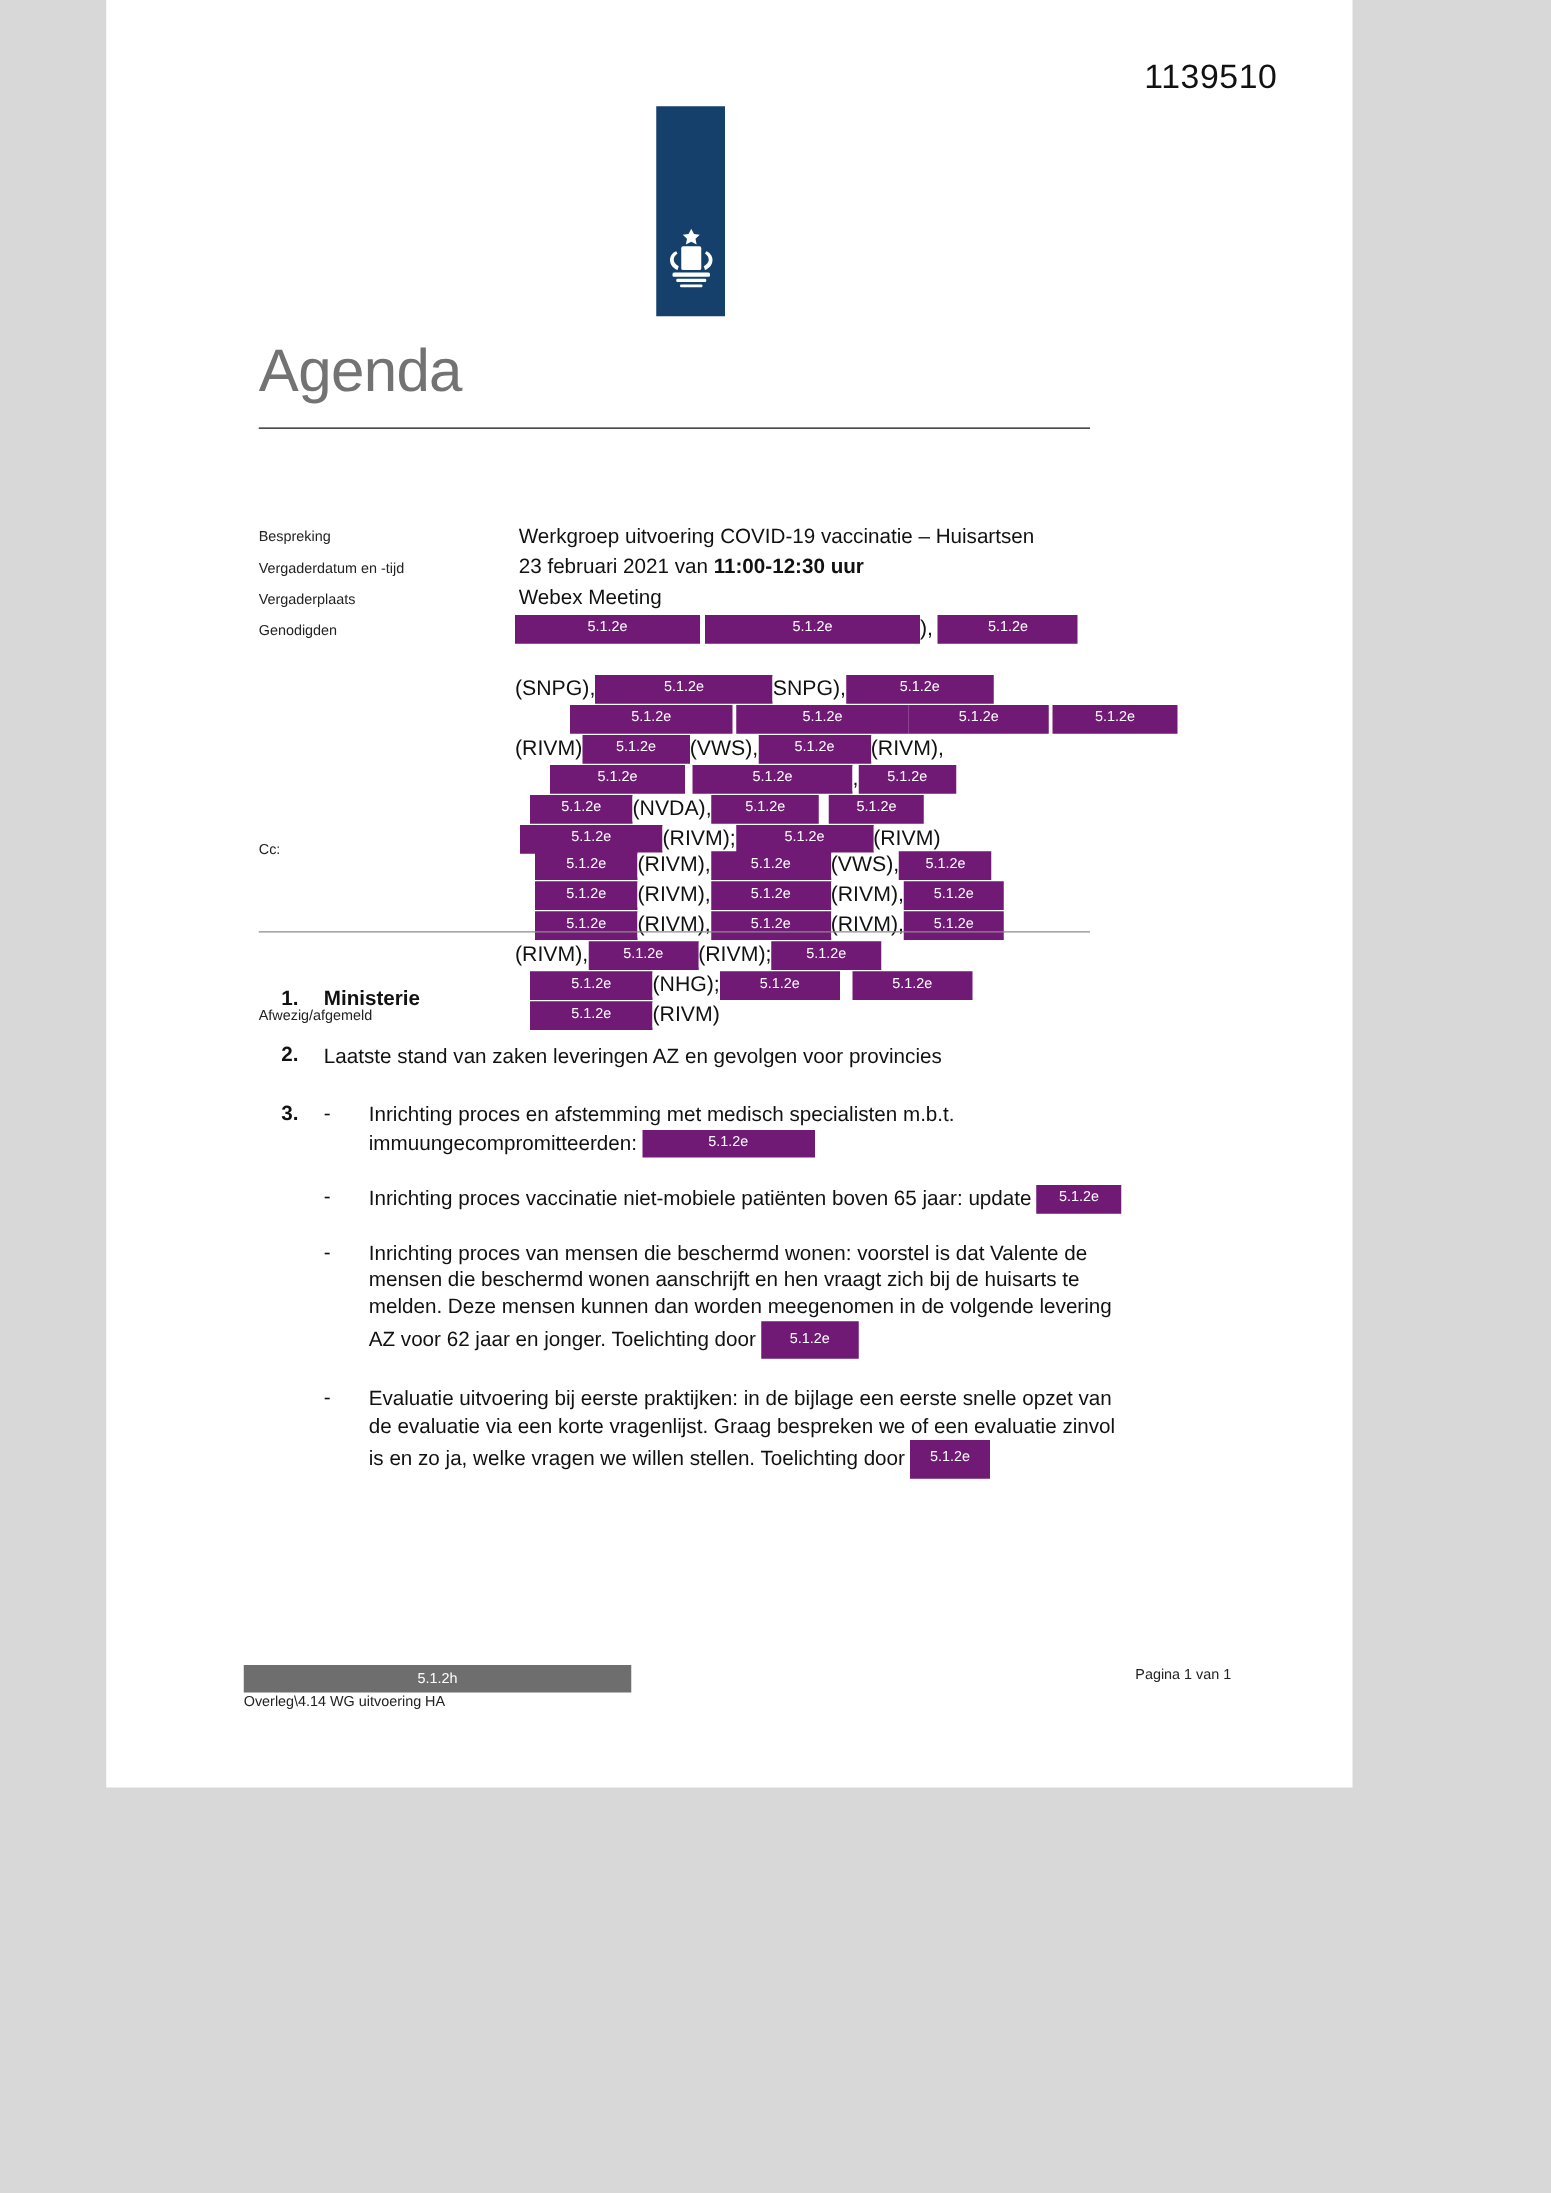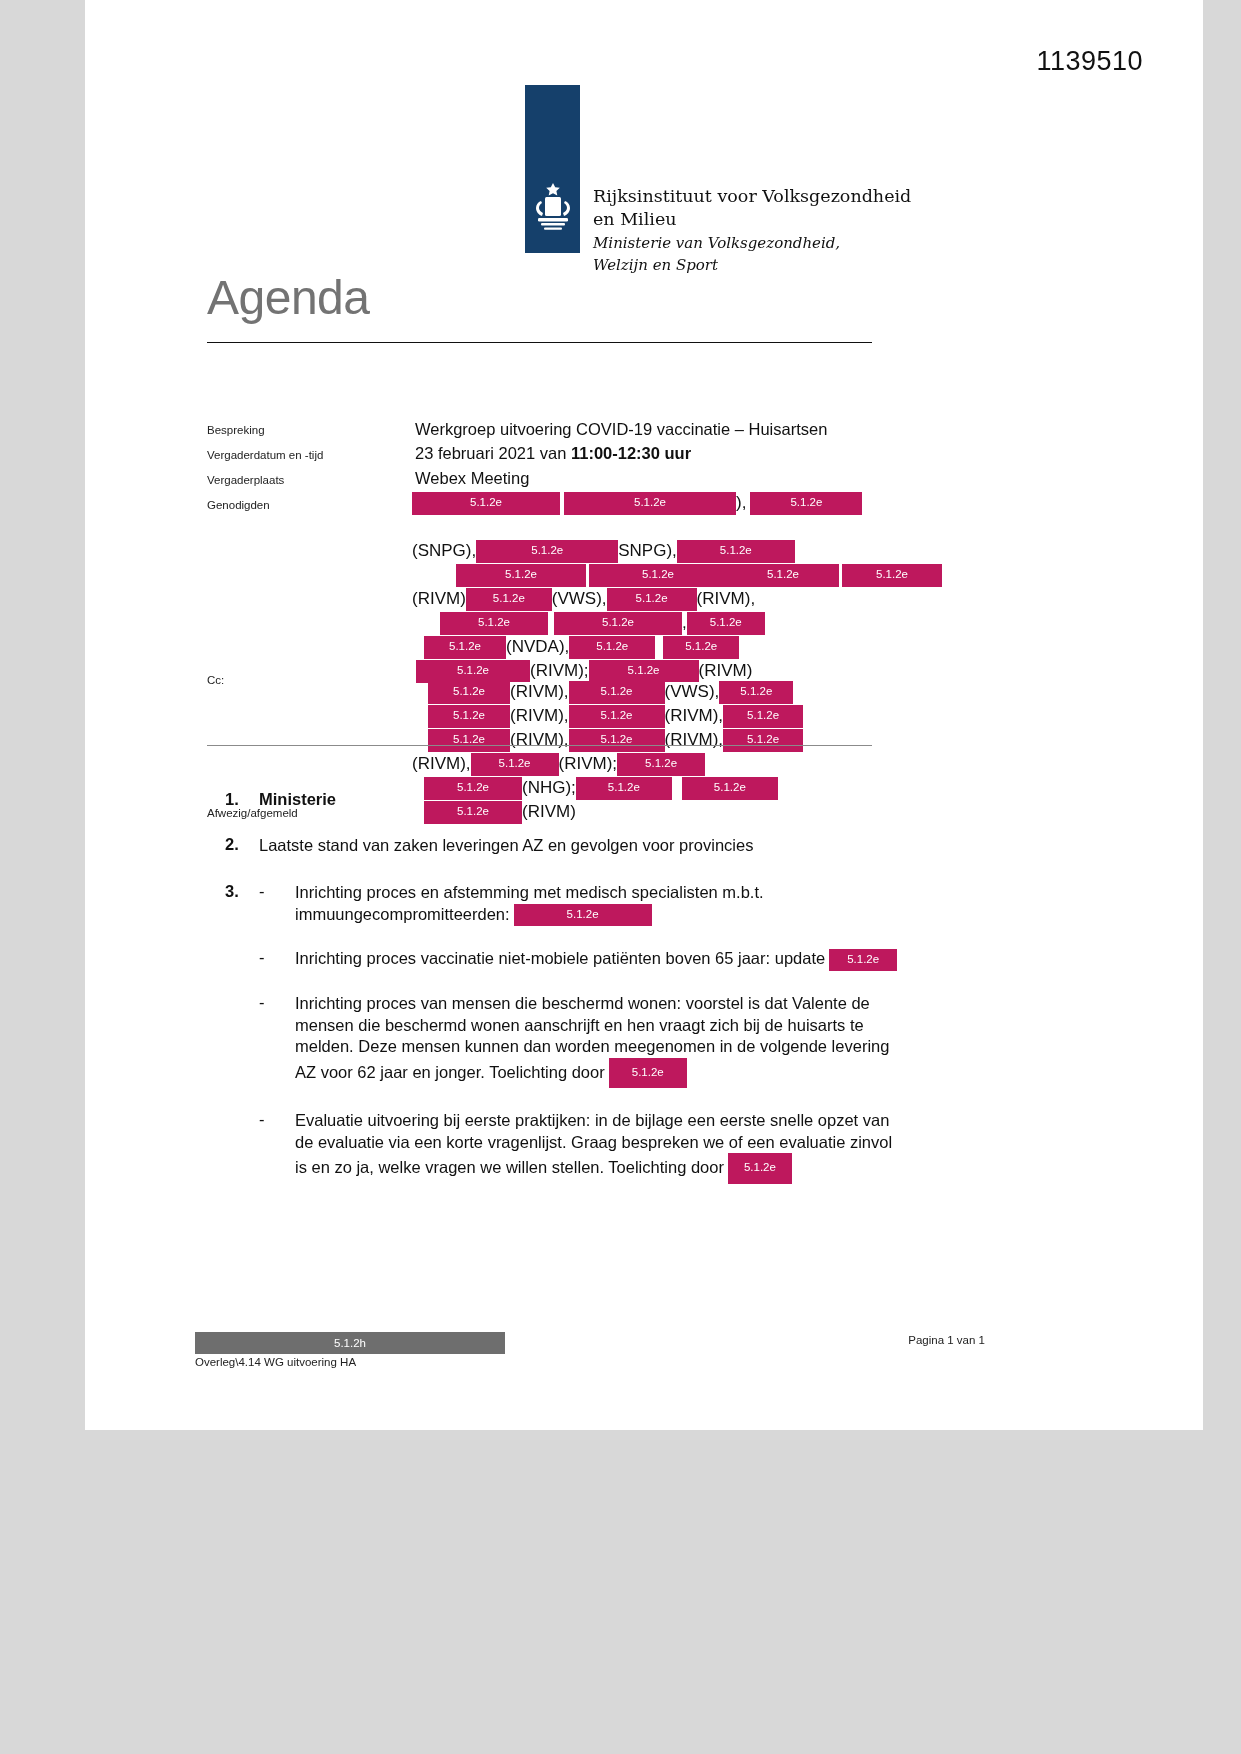--- a/index.html
+++ b/index.html
@@ -4,21 +4,21 @@
 <style>
   * { box-sizing: border-box; }
   html, body { margin:0; padding:0; }
   body {
     width:1241px; height:1754px;
     background:#d8d8d8;
     font-family:"DejaVu Sans", sans-serif;
   }
   #page {
     position:absolute; left:85px; top:0px;
-    width:1118px; height:1430px;
+    width:997px; height:1430px;
     background:#ffffff;
   }
   
   .doc-number {
     position:absolute; right:60px; top:46px;
     font-family:"Liberation Sans", sans-serif;
     font-size:27px; color:#111; letter-spacing:.5px;
   }
   .logo-wrap { position:absolute; left:440px; top:85px; display:flex; }
   .logo-bar {
@@ -56,21 +56,21 @@
     font-size:11.5px; color:#222;
   }
   .meta-val {
     position:absolute; left:208px;
     font-family:"Liberation Sans", sans-serif;
     font-size:16.5px; color:#111; white-space:nowrap;
   }
   .meta-val b { font-weight:700; }
   
   .rd {
-    display:inline-block; background:#be185d; color:#fff;
+    display:inline-block; background:#701a75; color:#fff;
     font-family:"Liberation Sans", sans-serif;
     font-size:11.5px; text-align:center; line-height:1;
     padding:5px 0 6px 0; vertical-align:middle;
   }
   .org {
     display:inline-block; color:#111; background:#fff;
     font-family:"Liberation Sans", sans-serif;
     font-size:17px; vertical-align:middle;
   }
   .rows { position:relative; }
@@ -139,26 +139,20 @@
           <path d="M21 2 l2.2 4.2 4.6.6 -3.4 3.2.9 4.6 -4.3-2.3 -4.3 2.3.9-4.6 -3.4-3.2 4.6-.6z"></path>
           <rect x="13" y="16" width="16" height="19" rx="1.5"></rect>
           <path d="M9 20 c-3 1-5 4-5 7 0 4 3 7 6 8 l1-3 c-2-1-4-3-4-5 0-2 1-4 3-5z"></path>
           <path d="M33 20 c3 1 5 4 5 7 0 4-3 7-6 8 l-1-3 c2-1 4-3 4-5 0-2-1-4-3-5z"></path>
           <rect x="6" y="37" width="30" height="3.4" rx="1.2"></rect>
           <rect x="9" y="42" width="24" height="2.6" rx="1"></rect>
           <rect x="12" y="46.5" width="18" height="2.2" rx="1"></rect>
         </g>
       </svg>
     </div>
-    <div class="logo-text">
-      <div class="logo-l1">Rijksinstituut voor Volksgezondheid</div>
-      <div class="logo-l1">en Milieu</div>
-      <div class="logo-l2">Ministerie van Volksgezondheid,</div>
-      <div class="logo-l2">Welzijn en Sport</div>
-    </div>
   </div>
 
   <div class="title">Agenda</div>
   <div class="rule-top"></div>
 
   <div class="meta">
     <div class="meta-label" style="top:72px">Bespreking</div>
     <div class="meta-label" style="top:97px">Vergaderdatum en -tijd</div>
     <div class="meta-label" style="top:122px">Vergaderplaats</div>
     <div class="meta-label" style="top:147px">Genodigden</div>

